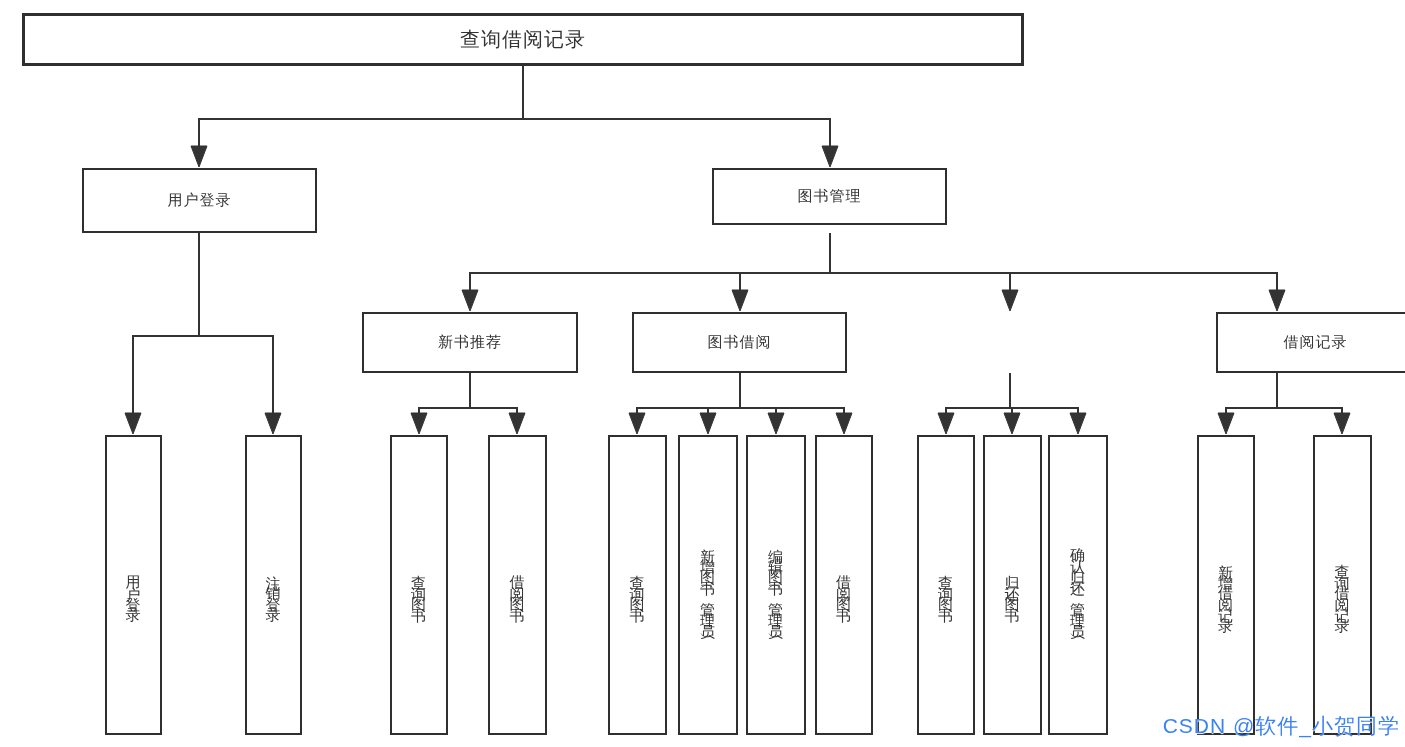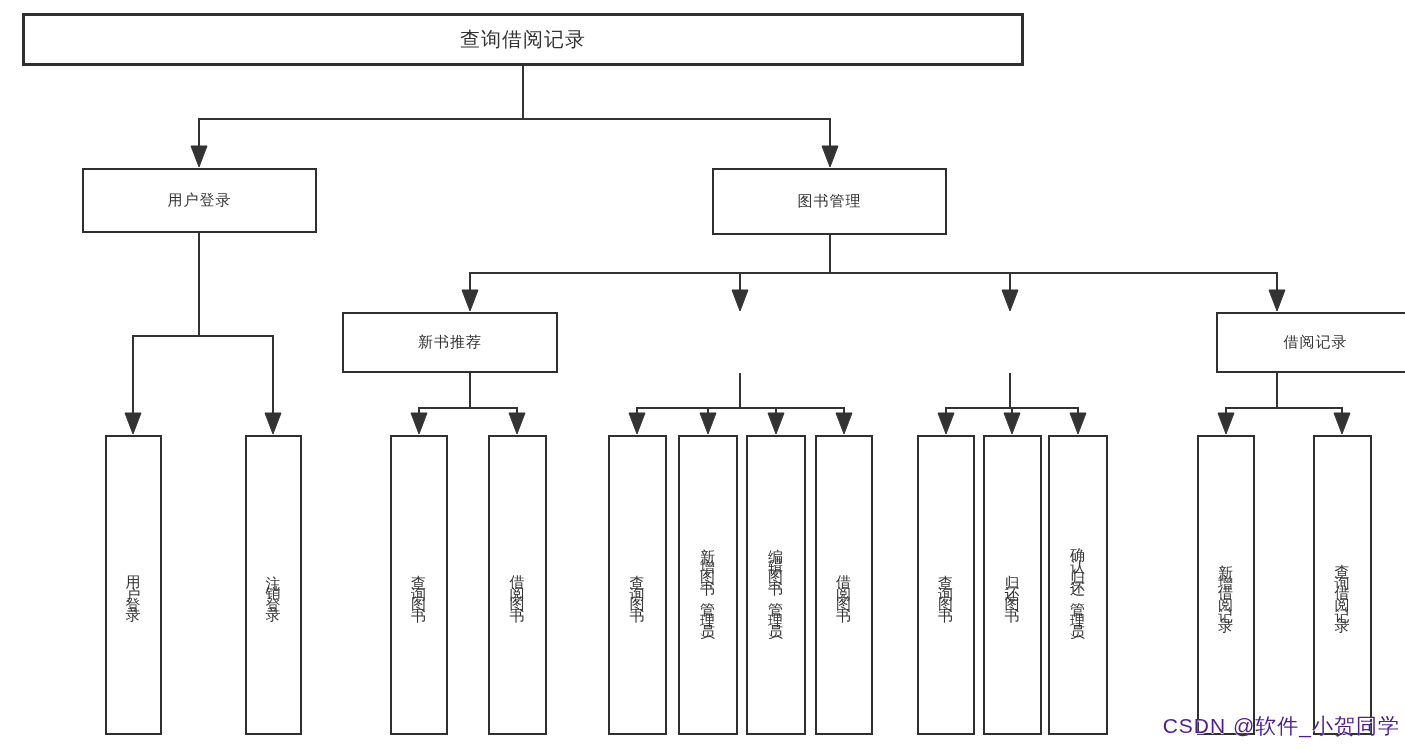--- a/index.html
+++ b/index.html
@@ -37,21 +37,21 @@
     text-orientation: mixed;
     letter-spacing: 11px;
     white-space: normal;
     line-height: 1;
   }
   .watermark {
     position: absolute;
     top: 712px;
     right: 5px;
     font-size: 21px;
-    color: #4c1d95;
+    color: #3b82f6;
     letter-spacing: 1px;
     text-shadow: 0 1px 1px #ffffff;
     z-index: 5;
   }
 </style>
 </head>
 <body>
 
 <div class="canvas">
 
@@ -113,23 +113,24 @@
     <line x1="1225" y1="408" x2="1343" y2="408"></line>
     <line x1="1226" y1="407" x2="1226" y2="418"></line>
     <polygon points="1226,434 1218,413 1234,413"></polygon>
     <line x1="1342" y1="407" x2="1342" y2="418"></line>
     <polygon points="1342,434 1334,413 1350,413"></polygon>
   </svg>
 
   <div class="box root" style="left:22px; top:13px; width:1002px; height:53px">查询借阅记录</div>
 
   <div class="box" style="left:82px; top:168px; width:235px; height:65px">用户登录</div>
-  <div class="box" style="left:712px; top:168px; width:235px; height:67px">图书管理</div>
+  <div class="box" style="left:712px; top:168px; width:235px; height:57px">图书管理</div>
 
-  <div class="box" style="left:342px; top:312px; width:216px; height:61px">新书推荐</div>
+  <div class="box" style="left:362px; top:312px; width:216px; height:61px">新书推荐</div>
+  <div class="box" style="left:632px; top:312px; width:215px; height:61px">图书借阅</div>
   <div class="box" style="left:1216px; top:312px; width:199px; height:61px">借阅记录</div>
 
   <div class="box v" style="left:105px; top:435px; width:57px; height:300px">用户登录</div>
   <div class="box v" style="left:245px; top:435px; width:57px; height:300px">注销登录</div>
 
   <div class="box v" style="left:390px; top:435px; width:58px; height:300px">查询图书</div>
   <div class="box v" style="left:488px; top:435px; width:59px; height:300px">借阅图书</div>
 
   <div class="box v" style="left:608px; top:435px; width:59px; height:300px">查询图书</div>
   <div class="box v" style="left:678px; top:435px; width:60px; height:300px">新增图书（管理员）</div>

